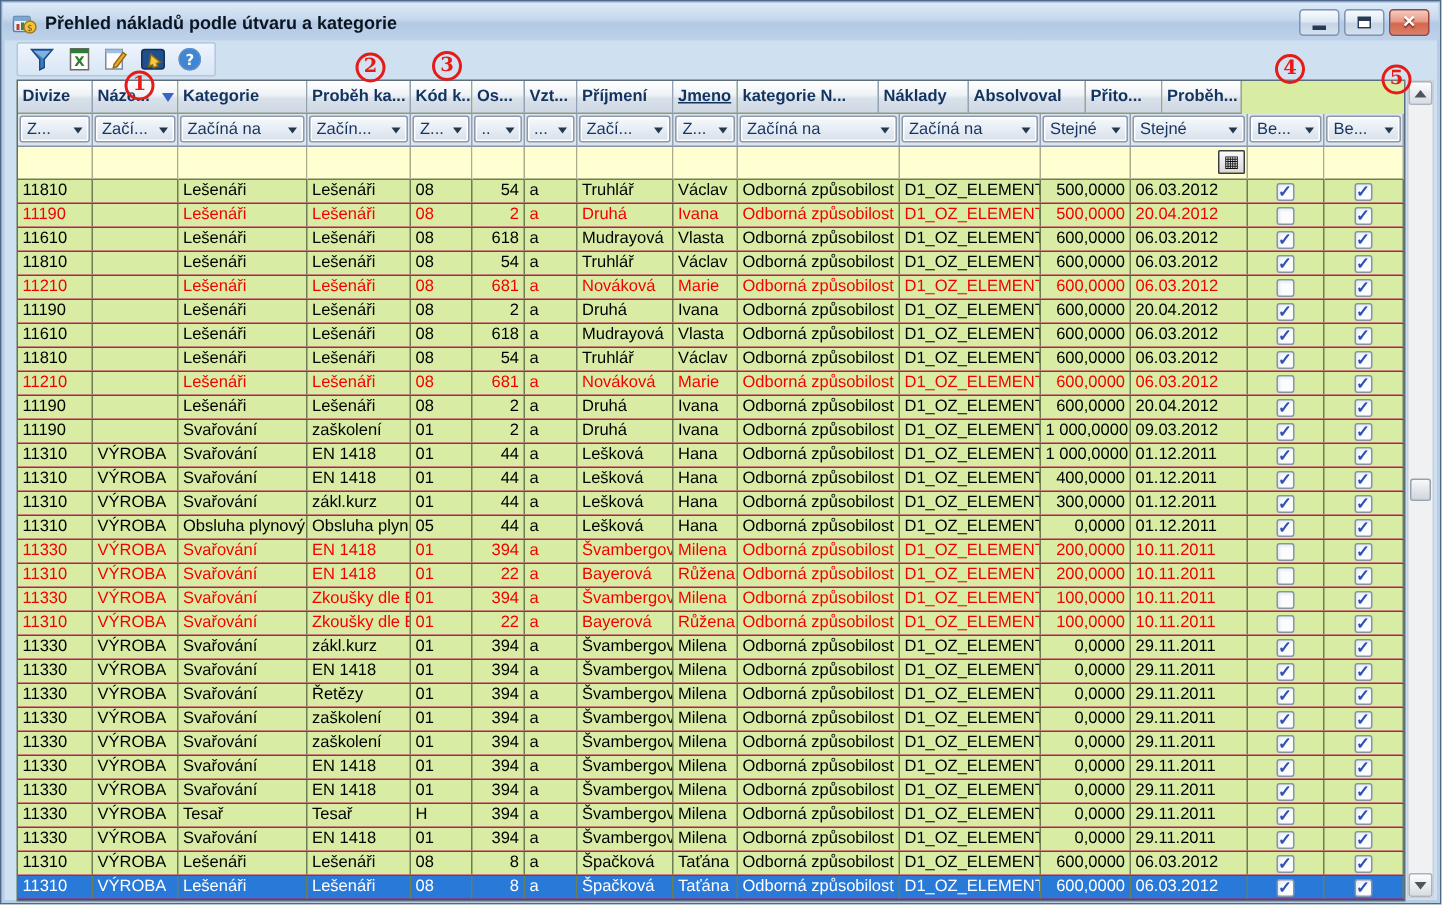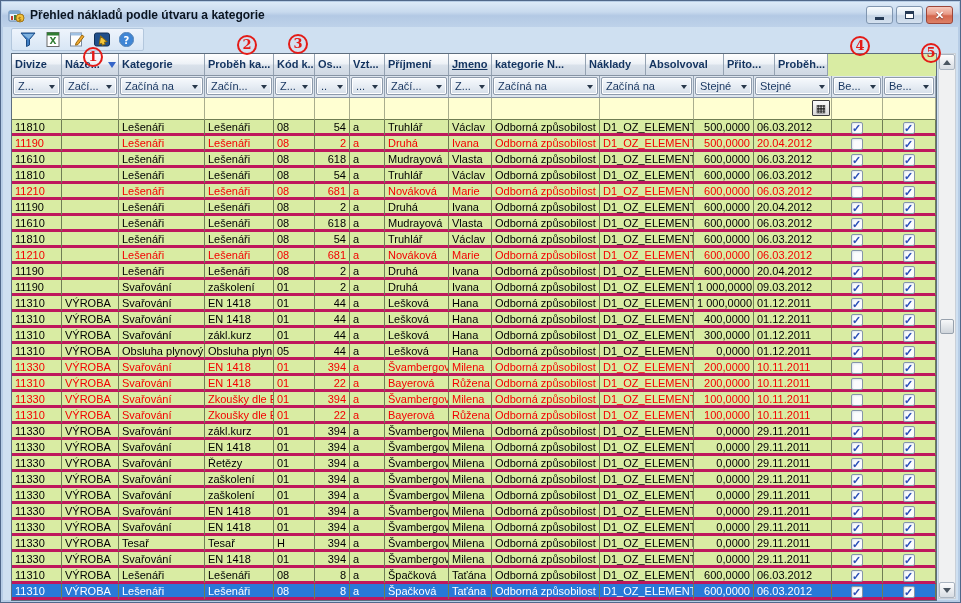--- a/index.html
+++ b/index.html
@@ -44,21 +44,21 @@
     background:linear-gradient(180deg,#f7fafd 0%,#e7edf4 50%,#d6dfe9 100%);
     box-shadow:inset 0 0 0 1px #ffffff;
     font-size:11px;color:#16345f;padding:2px 14px 0 4px;white-space:nowrap;overflow:hidden;position:relative;}
   .combo::after{content:"";position:absolute;right:4px;top:7px;width:0;height:0;
     border-left:3.5px solid transparent;border-right:3.5px solid transparent;border-top:4px solid #27374a;}
   .yrow{height:22px;background:#ffffd2;}
   .ycell{box-sizing:border-box;height:22px;border-right:1px solid #a9ad8d;border-bottom:1px solid #6f7d54;position:relative;background:#ffffd2;}
   .calbtn{position:absolute;right:1px;top:2px;width:18px;height:16px;box-sizing:border-box;
     border:1px solid #3c3c3c;background:linear-gradient(180deg,#fafafa,#d8d8d8);border-radius:1px;
     font-size:11px;line-height:13px;text-align:center;color:#111;padding:0;}
-  .drow{height:16px;border-bottom:3px solid #be185d;background:#d9eca3;}
+  .drow{height:16px;border-bottom:1px solid #be185d;background:#d9eca3;}
   .drow.red{color:#f40000;}
   .drow.sel{background:#2879d8;color:#ffffff;}
   .dcell{box-sizing:border-box;height:15px;border-right:1px solid #6f7d54;font-size:11px;line-height:15px;
     padding:0 3px;white-space:nowrap;overflow:hidden;color:inherit;}
   .drow{color:#000;}
   .dcell.r{text-align:right;}
   .dcell.ck{display:flex;align-items:center;justify-content:center;padding:0;}
   .cb{width:12px;height:12px;box-sizing:border-box;border:1px solid #8595a8;background:#fbfcfd;
     border-radius:2px;position:relative;box-shadow:inset 1px 1px 2px #dfe7ee;}
   .cb.on::after{content:"✓";position:absolute;left:0px;top:-2px;font-size:11px;font-weight:700;color:#2b50b8;}

